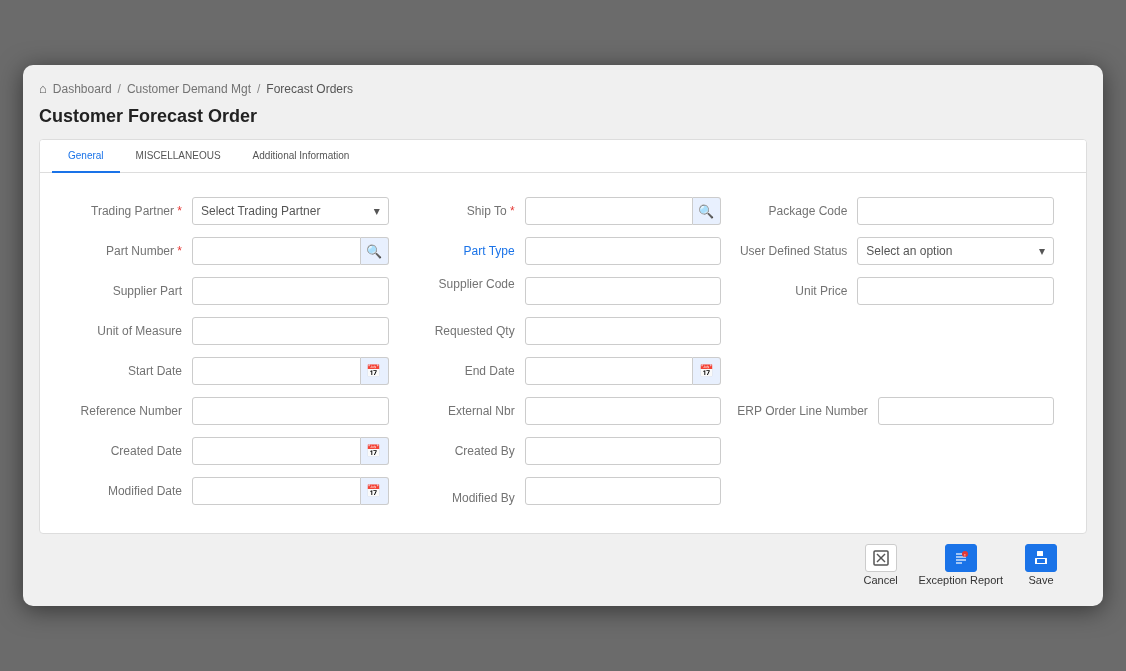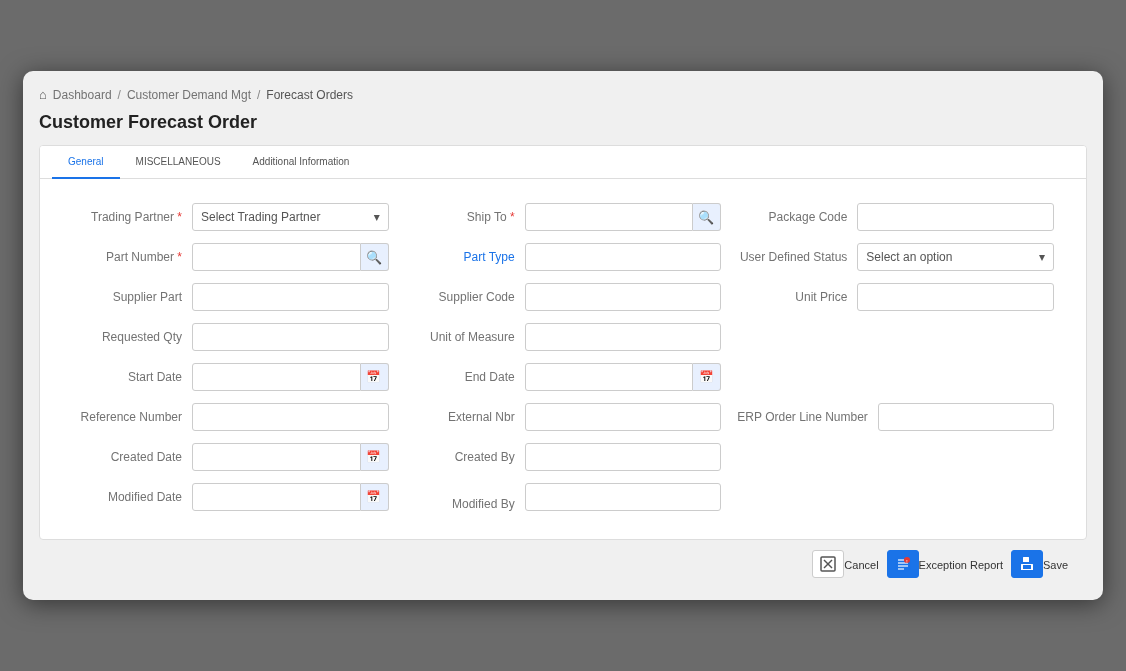--- a/index.html
+++ b/index.html
@@ -171,21 +171,21 @@
     }
     .footer-bar {
       display: flex;
       justify-content: flex-end;
       align-items: center;
       gap: 8px;
       padding: 10px 16px 4px 16px;
     }
     .footer-btn {
       display: flex;
-      flex-direction: row;
+      flex-direction: column;
       align-items: center;
       cursor: pointer;
       min-width: 60px;
     }
     .footer-btn .btn-icon {
       width: 32px;
       height: 28px;
       border: 1px solid #ccc;
       border-radius: 3px;
       background: #fff;
@@ -291,45 +291,45 @@
         </div>
       </div>
 
       <div style="display:flex; align-items:center; margin-bottom:4px;">
         <div style="flex:1; display:flex; align-items:center; padding:4px 8px;">
           <div class="field-label">Supplier Part</div>
           <div class="field-input">
             <input type="text" style="">
           </div>
         </div>
-        <div style="flex:1; display:flex; align-items:center; padding:4px 8px;">
+        <div style="flex:1; display:flex; align-items:flex-start; padding:4px 8px;">
           <div class="field-label">Supplier Code</div>
           <div class="field-input">
             <input type="text" style="">
           </div>
         </div>
         <div style="flex:1; display:flex; align-items:center; padding:4px 8px;">
           <div class="field-label">Unit Price</div>
           <div class="field-input">
             <input type="text" style="">
           </div>
         </div>
       </div>
 
       <div style="display:flex; align-items:center; margin-bottom:4px;">
         <div style="flex:1; display:flex; align-items:center; padding:4px 8px;">
+          <div class="field-label">Unit of Measure</div>
+          <div class="field-input">
+            <input type="text" style="">
+          </div>
+        </div>
+        <div style="flex:1; display:flex; align-items:center; padding:4px 8px;">
           <div class="field-label">Requested Qty</div>
           <div class="field-input">
             <input type="text" style="text-align: right;">
-          </div>
-        </div>
-        <div style="flex:1; display:flex; align-items:center; padding:4px 8px;">
-          <div class="field-label">Unit of Measure</div>
-          <div class="field-input">
-            <input type="text" style="">
           </div>
         </div>
         <div style="flex:1; padding:4px 8px;"></div>
       </div>
 
       <div style="display:flex; align-items:center; margin-bottom:4px;">
         <div style="flex:1; display:flex; align-items:center; padding:4px 8px;">
           <div class="field-label">Start Date</div>
           <div class="field-input">
             <div class="calendar-field">

